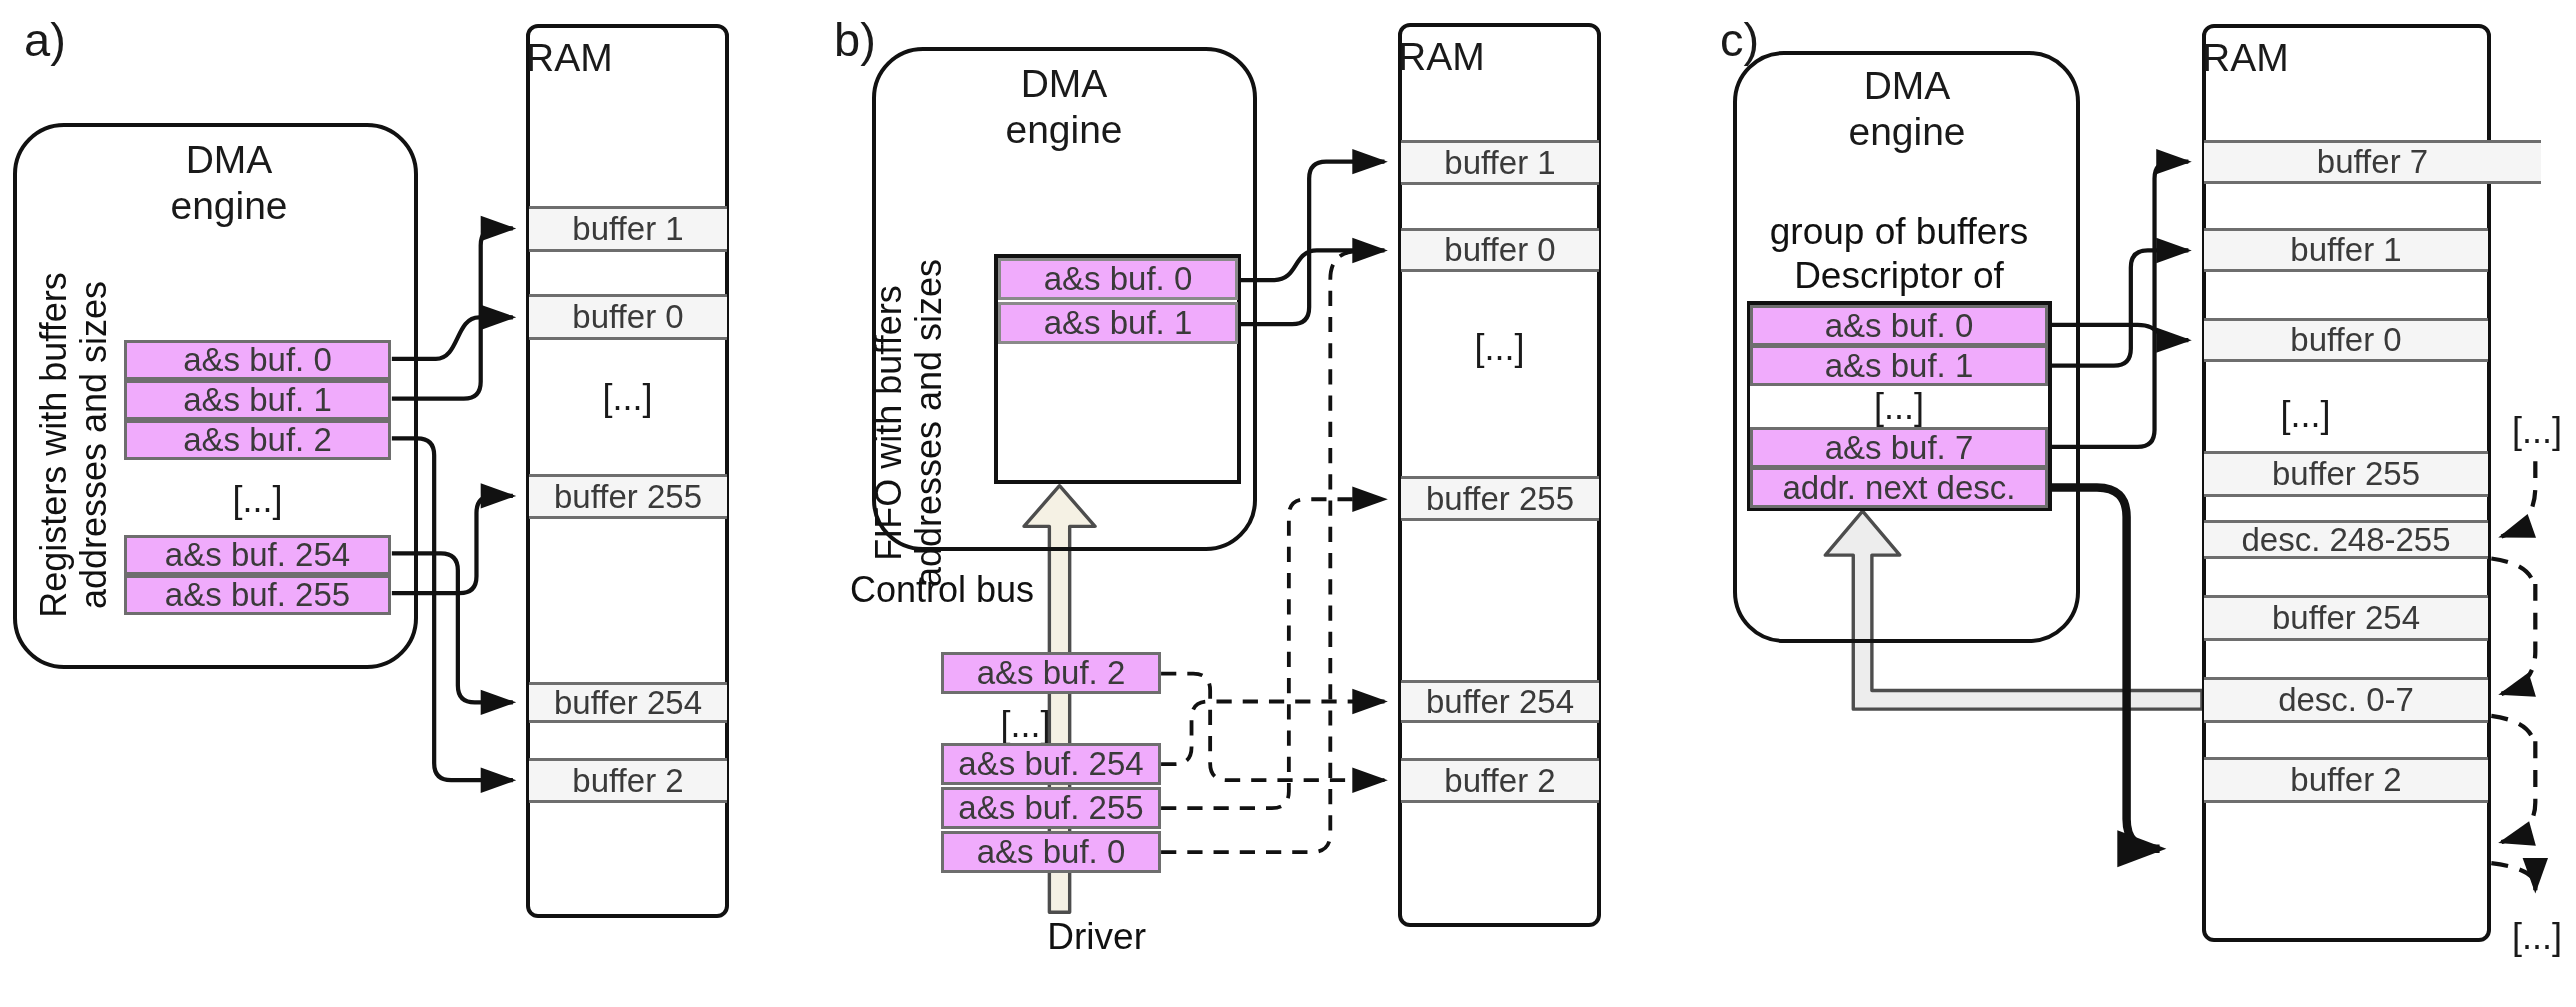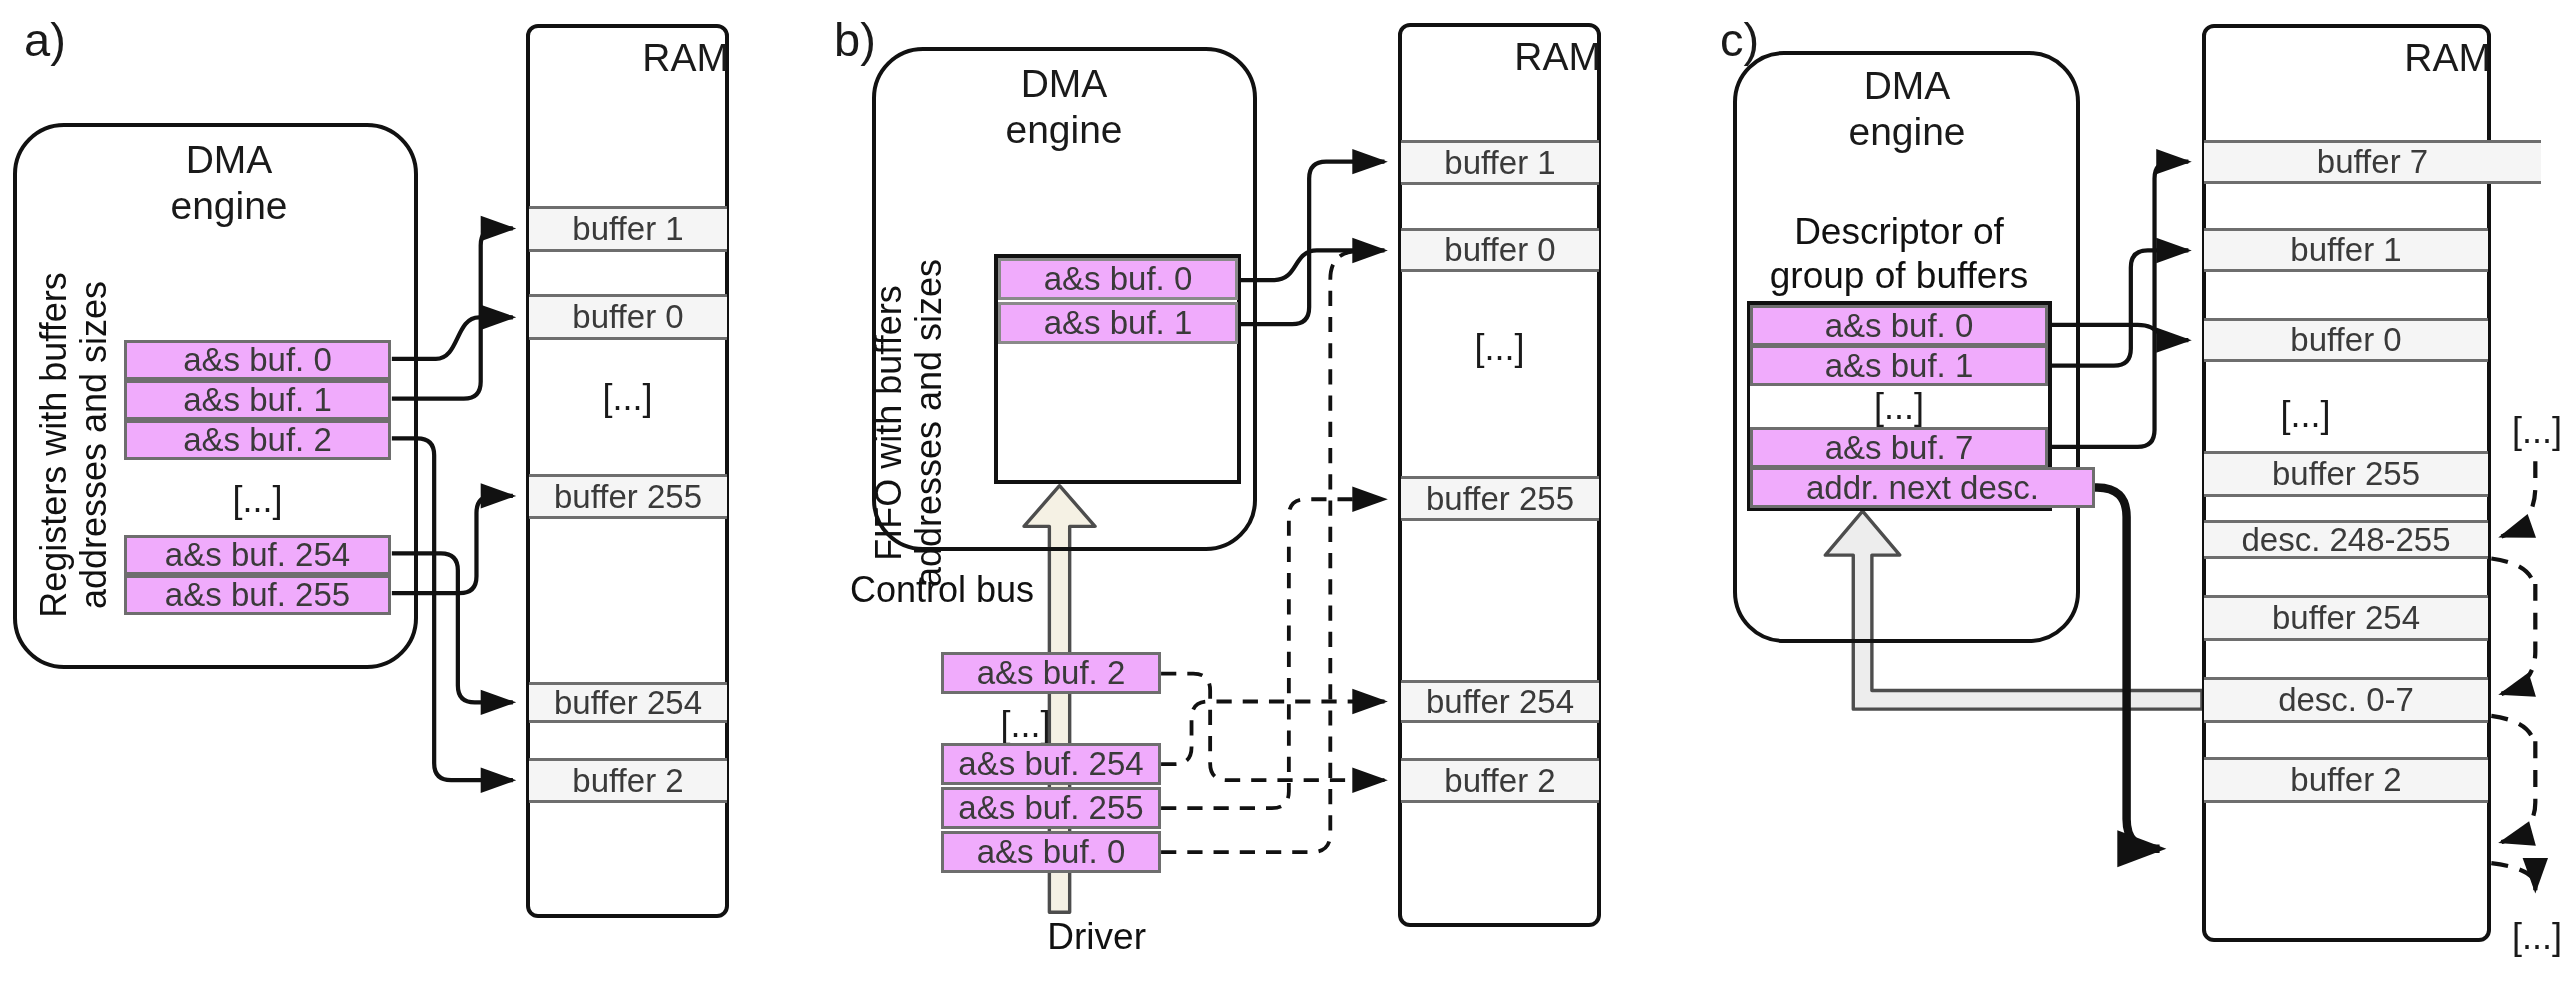--- a/index.html
+++ b/index.html
@@ -3,21 +3,21 @@
 <meta charset="utf-8">
 <style>
   html,body{margin:0;padding:0;background:#fff;}
   .canvas{position:relative;width:2576px;height:1007px;background:#ffffff;
           font-family:"Liberation Sans","DejaVu Sans",sans-serif;color:#2d2d2d;overflow:hidden;}
   .abs{position:absolute;box-sizing:border-box;}
   .panel-label{font-size:47px;color:#1a1a1a;}
   .engine-box{border:4.2px solid #111;border-radius:51px;background:transparent;}
   .ram-box{border:4.2px solid #111;border-radius:12px;background:#fff;}
   .engine-title{font-size:39px;text-align:center;line-height:46px;color:#1a1a1a;}
-  .ram-title{font-size:39px;text-align:right;color:#1a1a1a;}
+  .ram-title{font-size:39px;text-align:left;color:#1a1a1a;}
   .row{background:#f0abfc;border:3.4px solid #6e6e6e;font-size:33px;color:#3a3a3a;
        text-align:center;display:flex;align-items:center;justify-content:center;}
   .row.white{background:#fff;border:3.4px solid #1a1a1a;}
   .ramrow{background:#f5f5f5;border-top:3.4px solid #6e6e6e;border-bottom:3.4px solid #6e6e6e;
           font-size:33px;color:#3a3a3a;display:flex;align-items:center;justify-content:center;}
   .ell{font-size:36px;color:#1a1a1a;text-align:center;}
   .vlabel{transform:rotate(-90deg);text-align:center;font-size:36px;line-height:40px;color:#111;white-space:nowrap;}
   .biglabel{font-size:37px;color:#111;}
   .desc-title{font-size:37px;line-height:44px;text-align:center;color:#111;}
   svg{position:absolute;left:0;top:0;z-index:0;}
@@ -143,30 +143,30 @@
     <div class="abs ramrow" style="left:1401px;top:680px;width:198px;height:43px;">buffer 254</div>
     <div class="abs ramrow" style="left:1401px;top:758px;width:198px;height:45px;">buffer 2</div>
 
     <div class="abs panel-label" style="left:1720px;top:12px;">c)</div>
     <div class="abs engine-box" style="left:1733px;top:51px;width:347px;height:592px;"></div>
     <div class="abs engine-title" style="left:1780px;top:63px;width:254px;">
       <div>DMA</div>
       <div>engine</div>
     </div>
     <div class="abs desc-title" style="left:1750px;top:210px;width:298px;">
+      <div>group of buffers</div>
       <div>Descriptor of</div>
-      <div>group of buffers</div>
     </div>
 
     <div class="abs" style="left:1747px;top:301px;width:305px;height:210px;border:4.2px solid #111;"></div>
     <div class="abs row" style="left:1750px;top:305px;width:298px;height:41px;">a&amp;s buf. 0</div>
     <div class="abs row" style="left:1750px;top:345px;width:298px;height:41px;">a&amp;s buf. 1</div>
     <div class="abs row white" style="left:1750px;top:386px;width:298px;height:41px;border:none;font-size:36px;color:#1a1a1a;">[...]</div>
     <div class="abs row" style="left:1750px;top:427px;width:298px;height:41px;">a&amp;s buf. 7</div>
-    <div class="abs row" style="left:1750px;top:467px;width:345px;height:41px;">addr. next desc.</div>
+    <div class="abs row" style="left:1750px;top:467px;width:298px;height:41px;">addr. next desc.</div>
 
     <div class="abs ram-box" style="left:2202px;top:24px;width:289px;height:918px;"></div>
     <div class="abs ram-title" style="left:2202px;top:36px;width:289px;">RAM</div>
     <div class="abs ramrow" style="left:2204px;top:140px;width:337px;height:44px;">buffer 7</div>
     <div class="abs ramrow" style="left:2204px;top:228px;width:284px;height:44px;">buffer 1</div>
     <div class="abs ramrow" style="left:2204px;top:318px;width:284px;height:44px;">buffer 0</div>
     <div class="abs ell" style="left:2238px;top:394px;width:135px;">[...]</div>
     <div class="abs ramrow" style="left:2204px;top:451px;width:284px;height:46px;">buffer 255</div>
     <div class="abs ramrow" style="left:2204px;top:520px;width:284px;height:39px;">desc. 248-255</div>
     <div class="abs ramrow" style="left:2204px;top:595px;width:284px;height:46px;">buffer 254</div>

